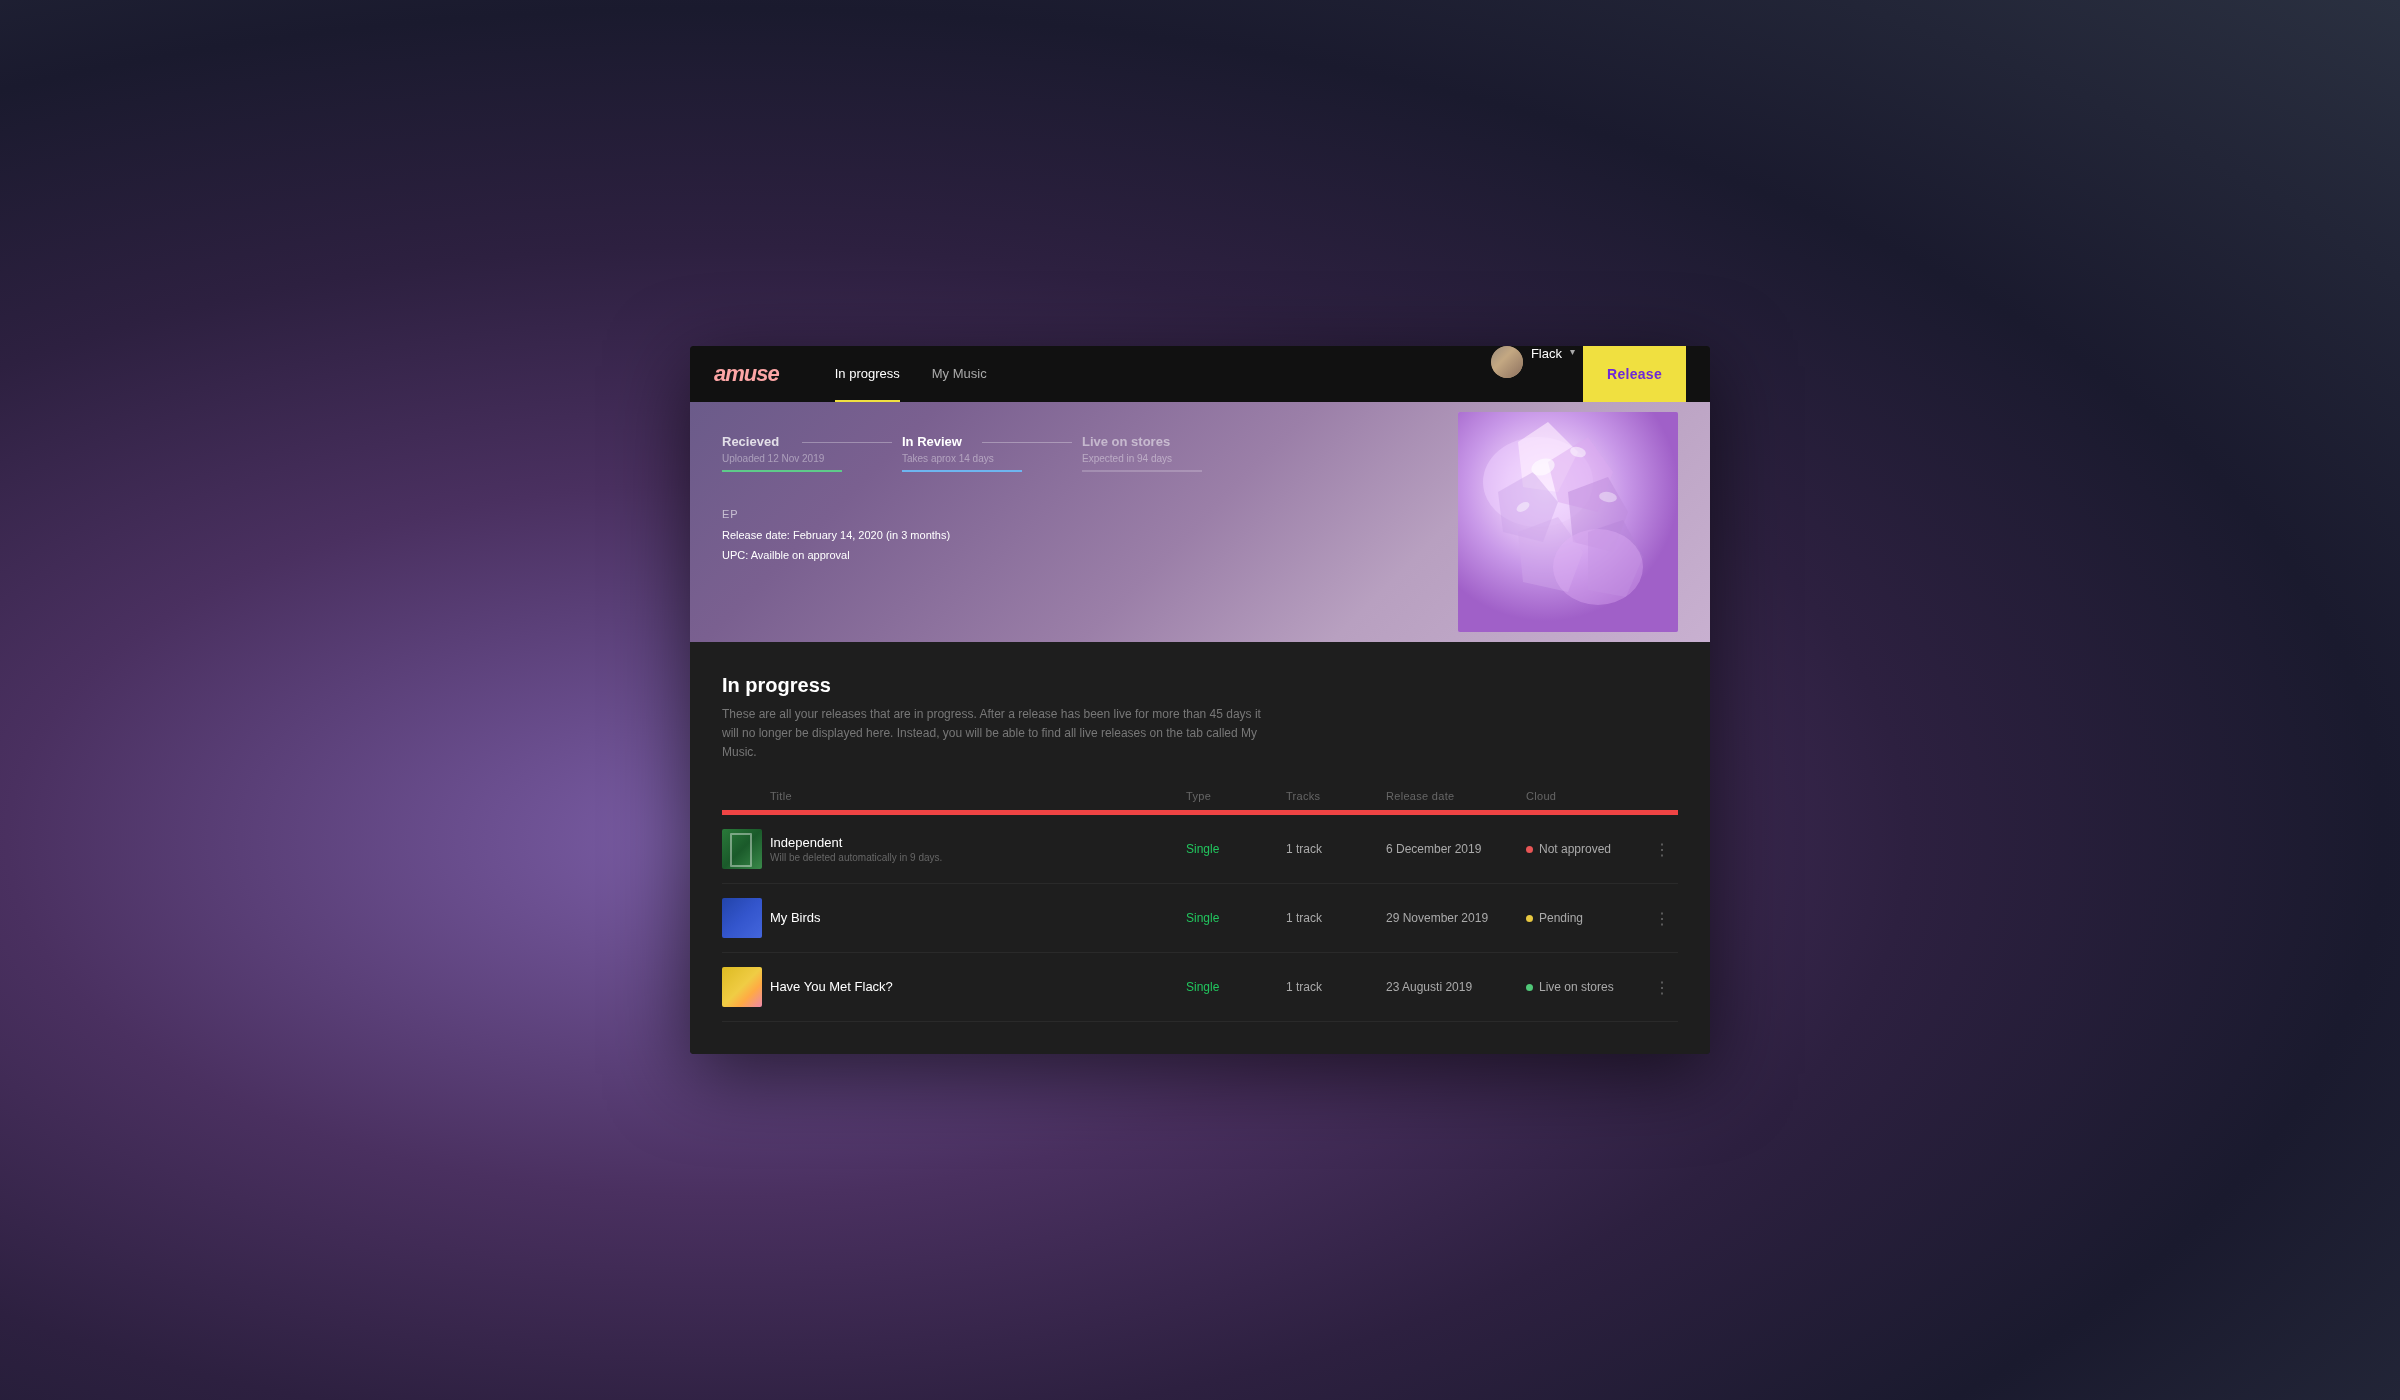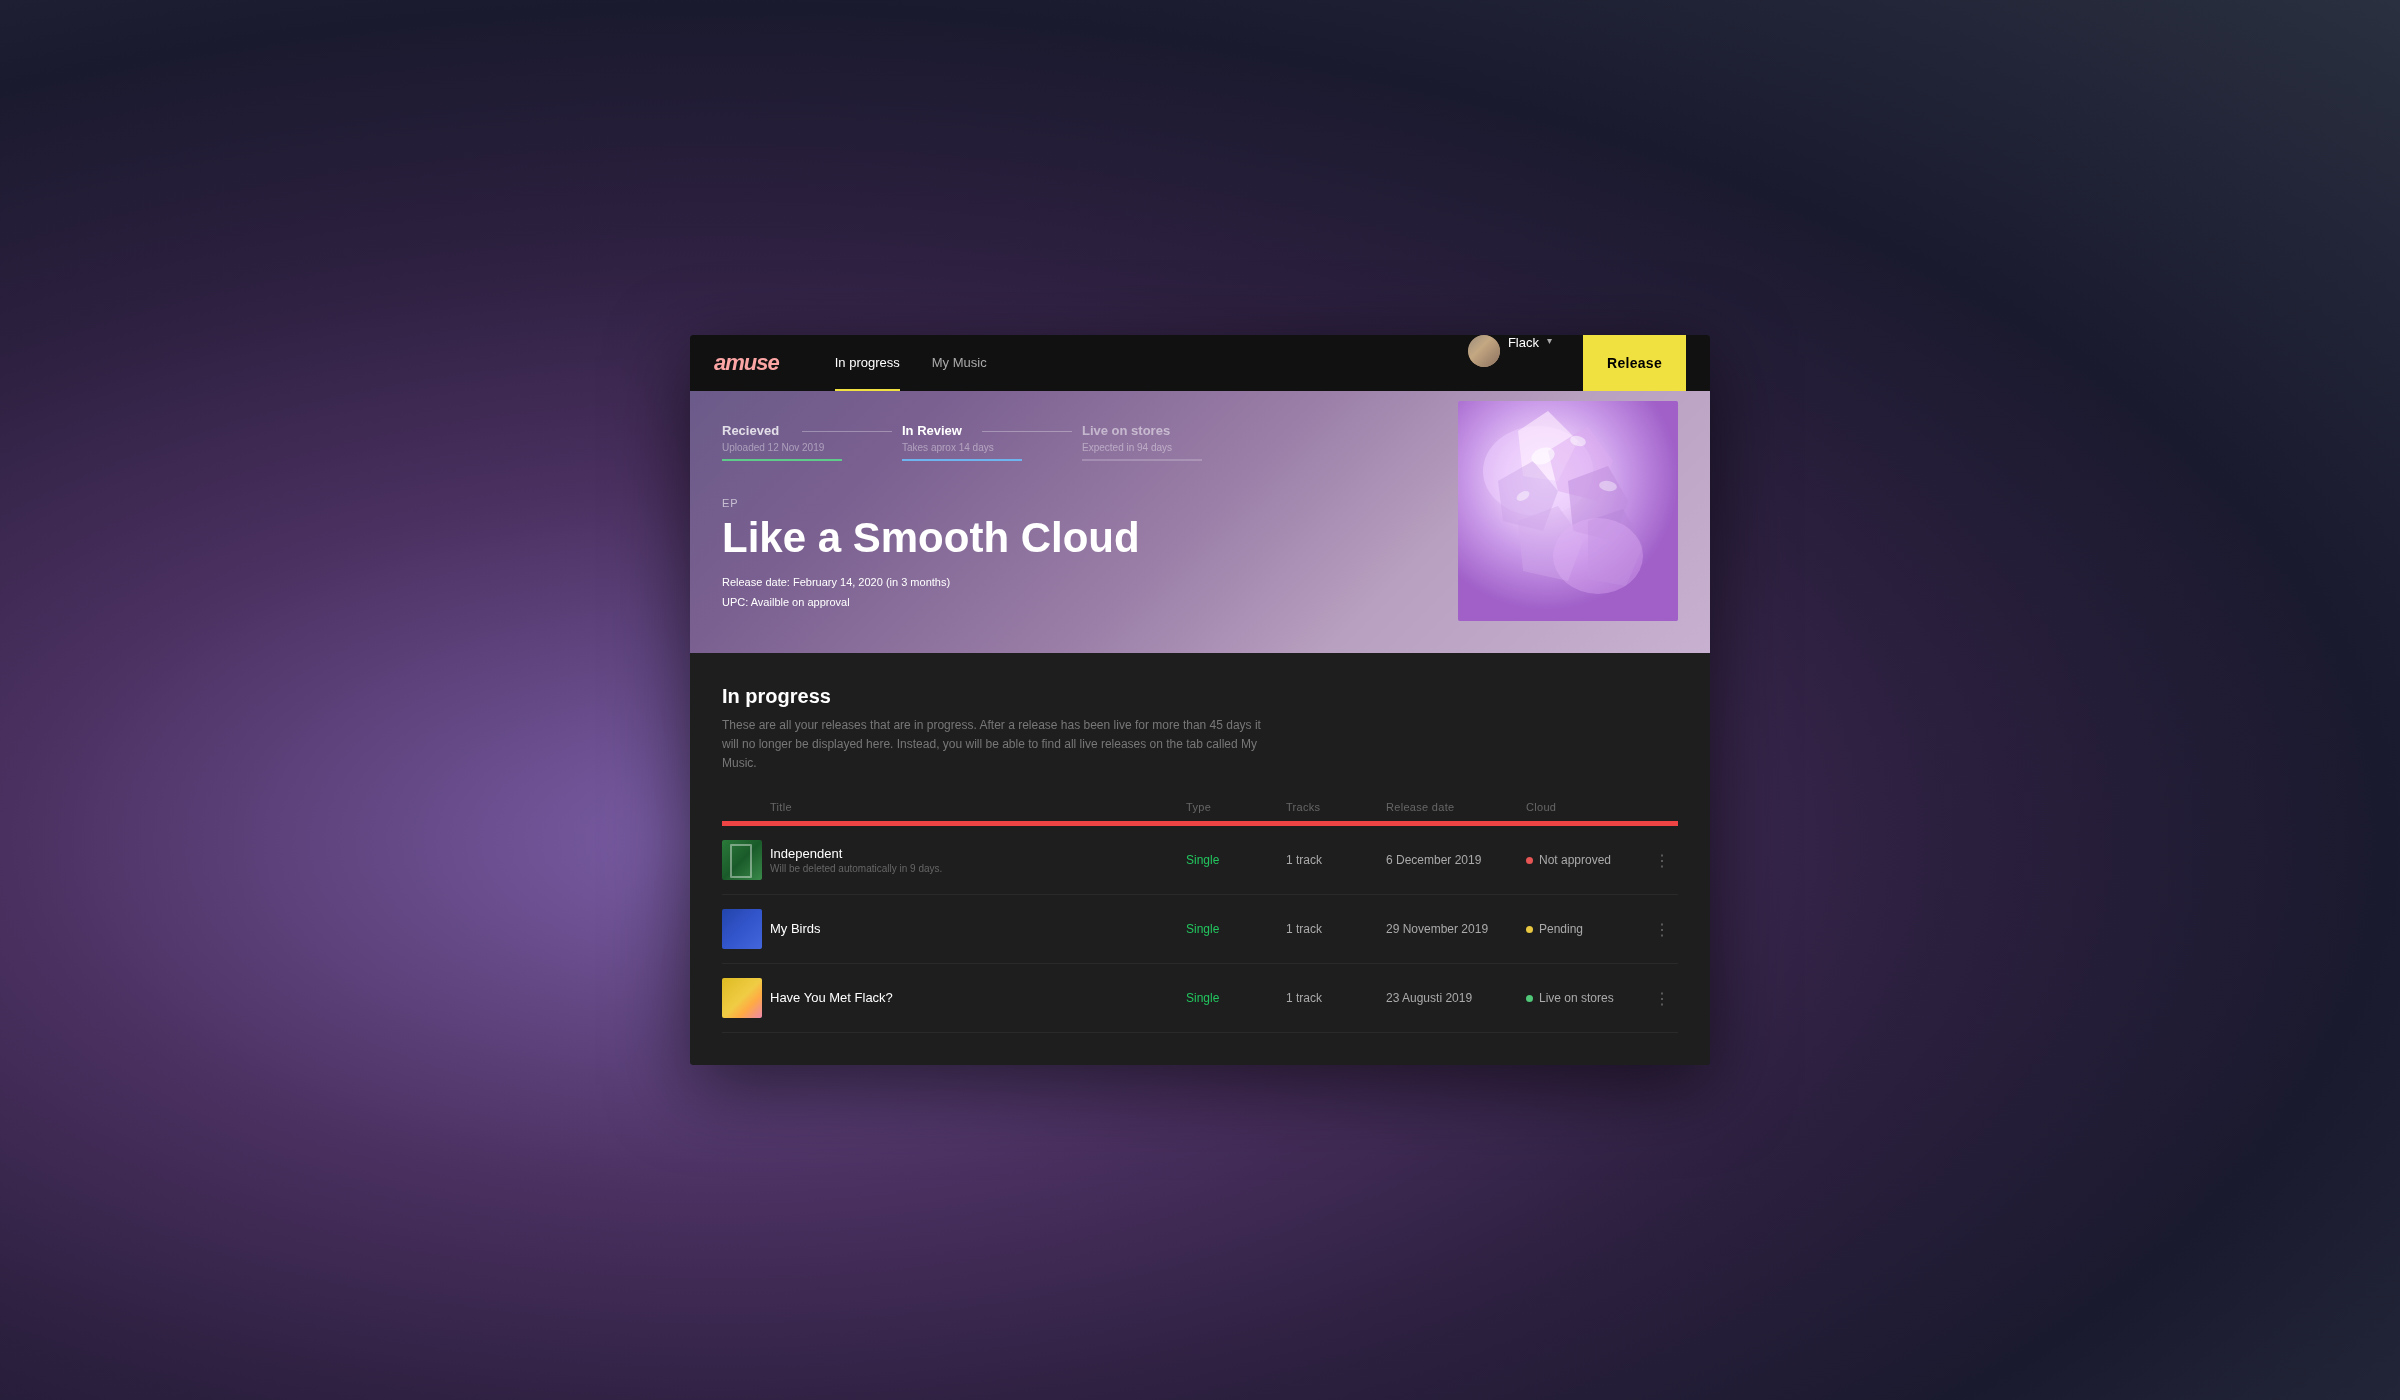--- a/index.html
+++ b/index.html
@@ -90,29 +90,29 @@
     .nav-username {
       color: #fff;
       font-size: 13px;
     }
     .nav-chevron {
       color: #aaa;
       font-size: 10px;
     }
     .release-btn {
       background: #f0e040;
-      color: #000000;
+      color: #6d28d9;
       font-size: 14px;
       font-weight: 700;
       padding: 0 24px;
       height: 56px;
       border: none;
       cursor: pointer;
       letter-spacing: 0.3px;
-      margin-left: 23px;
+      margin-left: 0;
     }
     
     .hero {
       background: linear-gradient(135deg, #6b5b8a 0%, #7a6090 20%, #9b7fa8 50%, #b8a0c0 70%, #c8b0d0 100%);
       padding: 32px 32px 40px 32px;
       position: relative;
       min-height: 240px;
     }
     .status-bar {
       display: flex;
@@ -367,21 +367,20 @@
       <div class="status-step">
         <span class="status-step-name">Live on stores</span>
         <span class="status-step-sub">Expected in 94 days</span>
         <div class="status-step-line"></div>
       </div>
     </div>
 
     <div class="hero-content">
       <div class="hero-text">
         <div class="hero-type">EP</div>
-        <h1 class="hero-title">Like a Smooth Cloud</h1>
         <div class="hero-meta">
           <div>
             <span>Release date:</span>
             <span>February 14, 2020 (in 3 months)</span>
           </div>
           <div>
             <span>UPC:</span>
             <span>Availble on approval</span>
           </div>
         </div>

